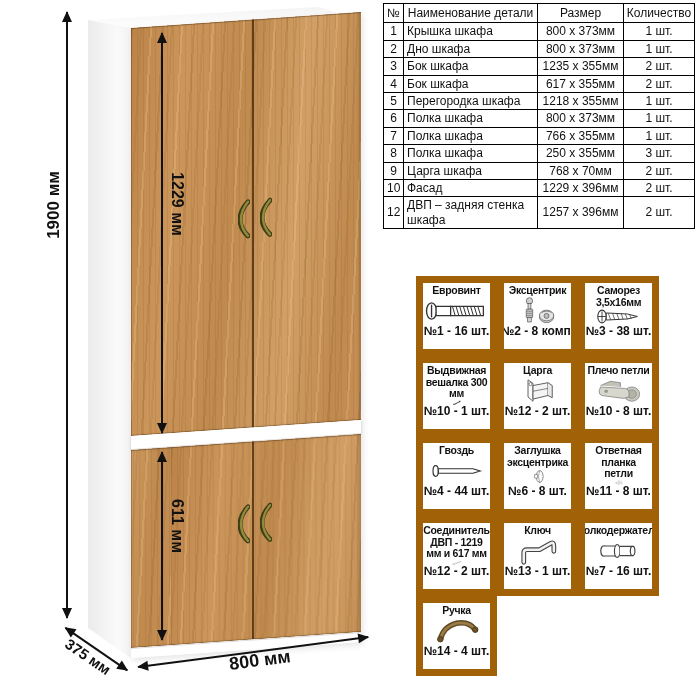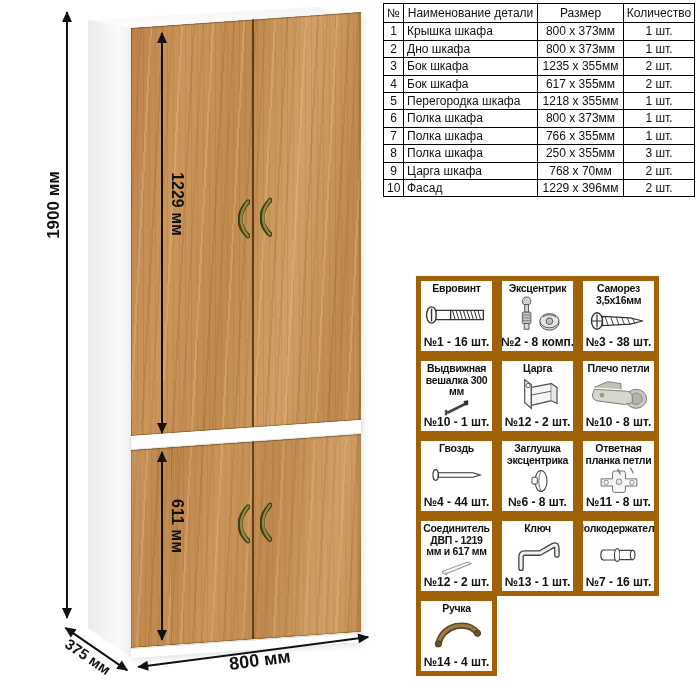--- a/index.html
+++ b/index.html
@@ -62,26 +62,26 @@
   
   #parts-table{position:absolute;left:383px;top:3px;width:311px;border-collapse:collapse;
     table-layout:fixed;font-size:12px;line-height:1.2;}
   #parts-table th,#parts-table td{border:1px solid #000;padding:1px 3px;overflow:hidden;}
   #parts-table th{font-weight:normal;text-align:center;padding:2px 2px;}
   #parts-table td{text-align:center;}
   #parts-table td:nth-child(2){text-align:left;}
   
   .hw-grid{position:absolute;left:416px;top:276px;width:244px;display:grid;
     grid-template-columns:repeat(3,81px);grid-auto-rows:80px;}
-  .hw-cell{border:5px solid #a16207;background:#fff;display:flex;flex-direction:column;
+  .hw-cell{border:7px solid #a16207;background:#fff;display:flex;flex-direction:column;
     align-items:center;box-sizing:border-box;padding:2px 1px 1px;overflow:hidden;}
   .hw-title{font-weight:bold;font-size:10.5px;line-height:11.5px;text-align:center;letter-spacing:-0.3px;}
   .hw-icon{flex:1;display:flex;align-items:center;justify-content:center;width:100%;min-height:0;}
   .hw-icon svg{max-height:100%;}
-  .hw-count{font-weight:bold;font-size:12px;line-height:13px;padding-bottom:1px;white-space:nowrap;}
+  .hw-count{font-weight:bold;font-size:12px;line-height:13px;padding-bottom:10px;white-space:nowrap;}
 </style>
 </head>
 <body>
 
 <div>
   <div class="top-face"></div>
   <div class="side-panel"></div>
 
   <div class="front-face">
     <div class="upper-doors wood">
@@ -201,20 +201,26 @@
       <tr>
         <td>9</td>
         <td>Царга шкафа</td>
         <td>768 х 70мм</td>
         <td>2 шт.</td>
       </tr>
       <tr>
         <td>10</td>
         <td>Фасад</td>
         <td>1229 х 396мм</td>
+        <td>2 шт.</td>
+      </tr>
+      <tr>
+        <td>12</td>
+        <td>ДВП – задняя стенка шкафа</td>
+        <td>1257 х 396мм</td>
         <td>2 шт.</td>
       </tr>
     </tbody>
 </table>
 
 <div class="hw-grid">
     <div class="hw-cell">
       <div class="hw-title">Евровинт</div>
       <div class="hw-icon">
         <svg width="64" height="20" viewBox="0 0 70 22">

